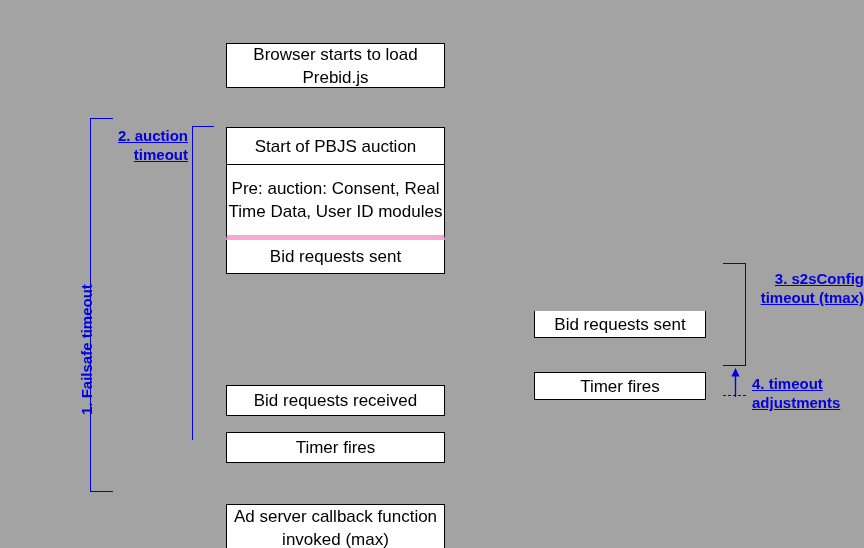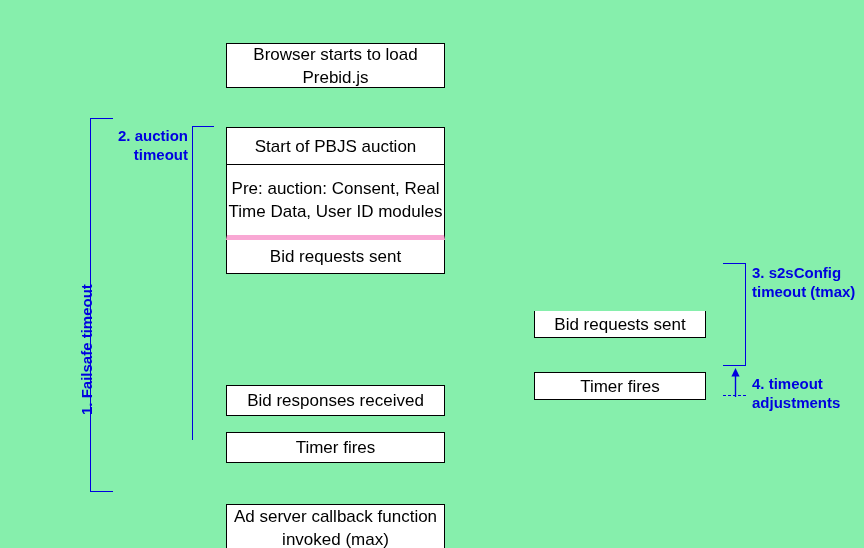--- a/index.html
+++ b/index.html
@@ -5,21 +5,21 @@
 <style>
   html, body {
     margin: 0;
     padding: 0;
     background: #000000;
   }
   #canvas {
     position: relative;
     width: 864px;
     height: 548px;
-    background: #86efac;
+    background: #a3a3a3;
     overflow: hidden;
     font-family: "Liberation Sans", sans-serif;
   }
 
   
   .box {
     position: absolute;
     background: #ffffff;
     color: #000000;
     box-sizing: border-box;
@@ -37,20 +37,21 @@
   .box.stacked-bottom { border-top: none; }
 
   
   .blue-text {
     position: absolute;
     color: #0000e0;
     font-size: 15px;
     line-height: 19px;
     font-weight: bold;
     white-space: pre-line;
+    text-decoration: underline;
   }
   .blue-text.right-align { text-align: right; }
   .blue-text.left-align  { text-align: left; }
 
   .vline {
     position: absolute;
     width: 1px;
     background: #0000e0;
   }
   .hline {
@@ -84,21 +85,21 @@
 <div id="canvas">
 
   <div class="box" style="left:226px; top:43px; width:219px; height:45px;">Browser starts to load Prebid.js</div>
 
   <div class="box stacked-top" style="left:226px; top:127px; width:219px; height:38px;">Start of PBJS auction</div>
 
   <div class="box stacked-mid" style="left:226px; top:165px; width:219px; height:75px;">Pre: auction: Consent, Real Time Data, User ID modules</div>
 
   <div class="box stacked-bottom" style="left:226px; top:240px; width:219px; height:34px;">Bid requests sent</div>
 
-  <div class="box" style="left:226px; top:385px; width:219px; height:31px;">Bid responses received</div>
+  <div class="box" style="left:226px; top:385px; width:219px; height:31px;">Bid requests received</div>
 
   <div class="box" style="left:226px; top:432px; width:219px; height:31px;">Timer fires</div>
 
   <div class="box" style="left:226px; top:504px; width:219px; height:48px;">Ad server callback function invoked (max)</div>
 
 
   <div class="box stacked-bottom" style="left:534px; top:311px; width:172px; height:27px;">Bid requests sent</div>
 
   <div class="box" style="left:534px; top:372px; width:172px; height:28px;">Timer fires</div>
 
@@ -108,21 +109,21 @@
   <div class="vert-label" style="left:78px; top:415px;">1. Failsafe timeout</div>
 
   <div class="vline" style="left:192px; top:126px; height:314px;"></div>
   <div class="hline" style="left:192px; top:126px; width:22px;"></div>
   <div class="blue-text right-align" style="left:95px; top:126px; width:93px;">2. auction
 timeout</div>
 
   <div class="vline" style="left:745px; top:263px; height:103px;"></div>
   <div class="hline" style="left:723px; top:263px; width:23px;"></div>
   <div class="hline" style="left:723px; top:365px; width:23px;"></div>
-  <div class="blue-text left-align" style="left:752px; top:263px; width:112px;">3. s2sConfig
+  <div class="blue-text left-align" style="left:752px; top:269px; width:112px;text-align:right;">3. s2sConfig
 timeout (tmax)</div>
 
   <div class="dotline" style="left:723px; top:395px; width:23px;"></div>
   <svg class="arrow-up" style="left:729px; top:368px;" width="13" height="29" viewBox="0 0 13 29">
     <line x1="6.5" y1="29" x2="6.5" y2="6" stroke="#0000e0" stroke-width="1.4"></line>
     <polygon points="6.5,0 2.4,8.4 10.6,8.4" fill="#0000e0"></polygon>
   </svg>
   <div class="blue-text left-align" style="left:752px; top:374px; width:112px;">4. timeout
 adjustments</div>
 

